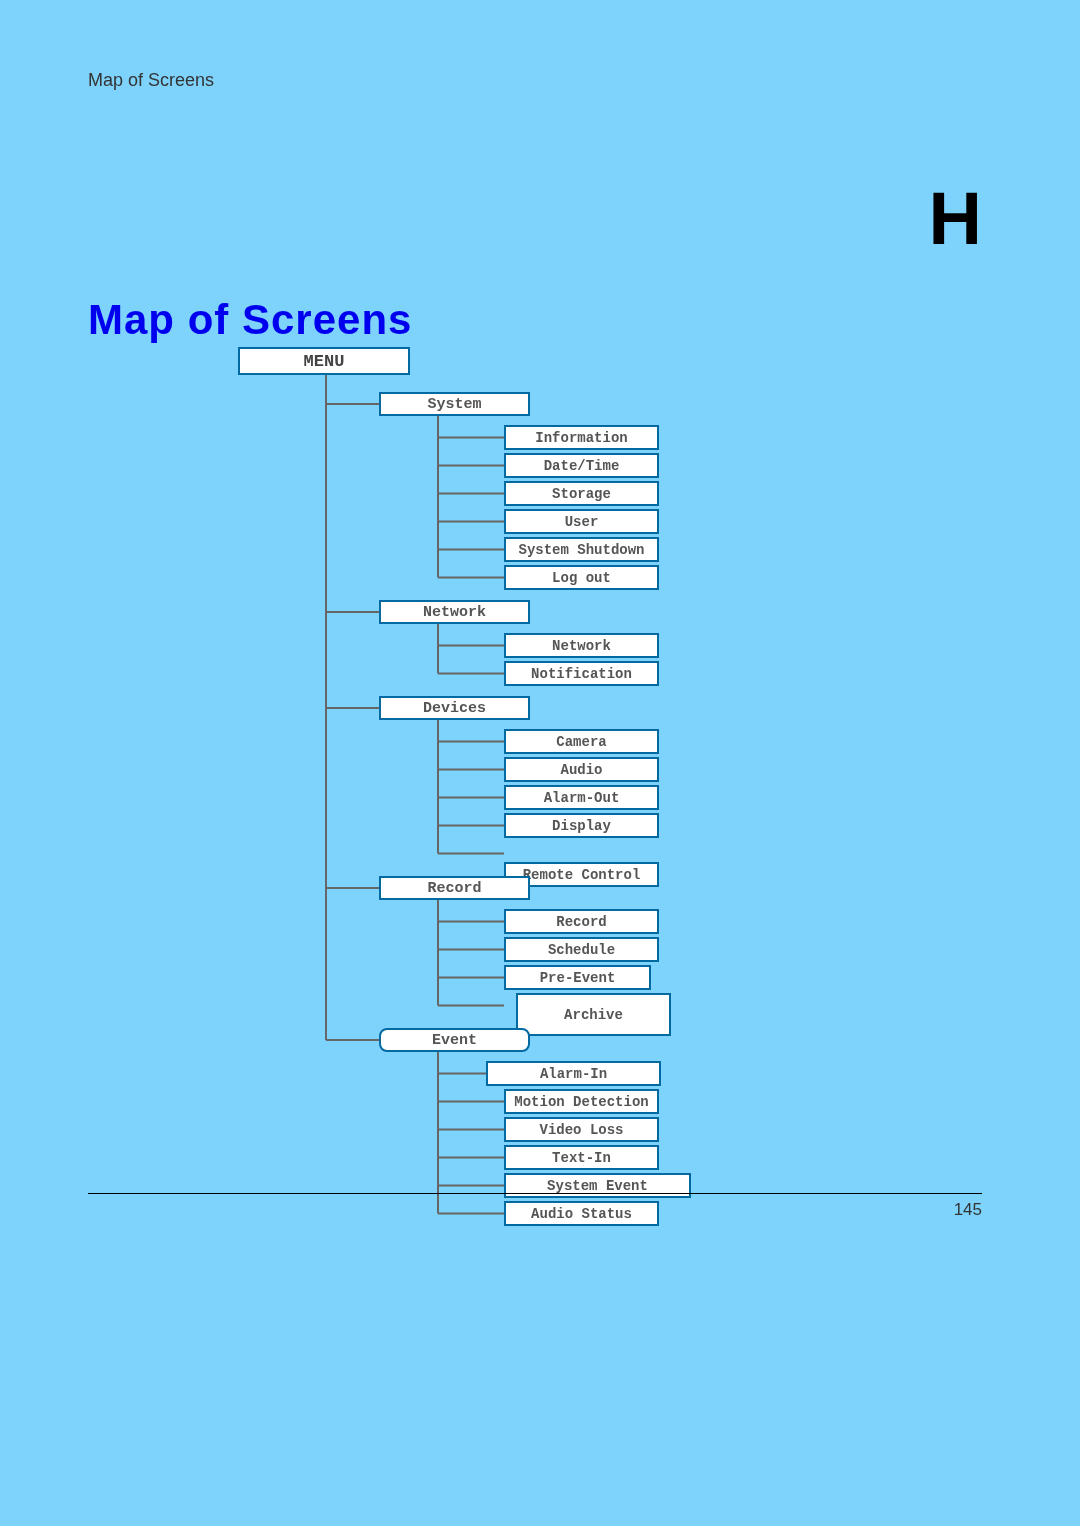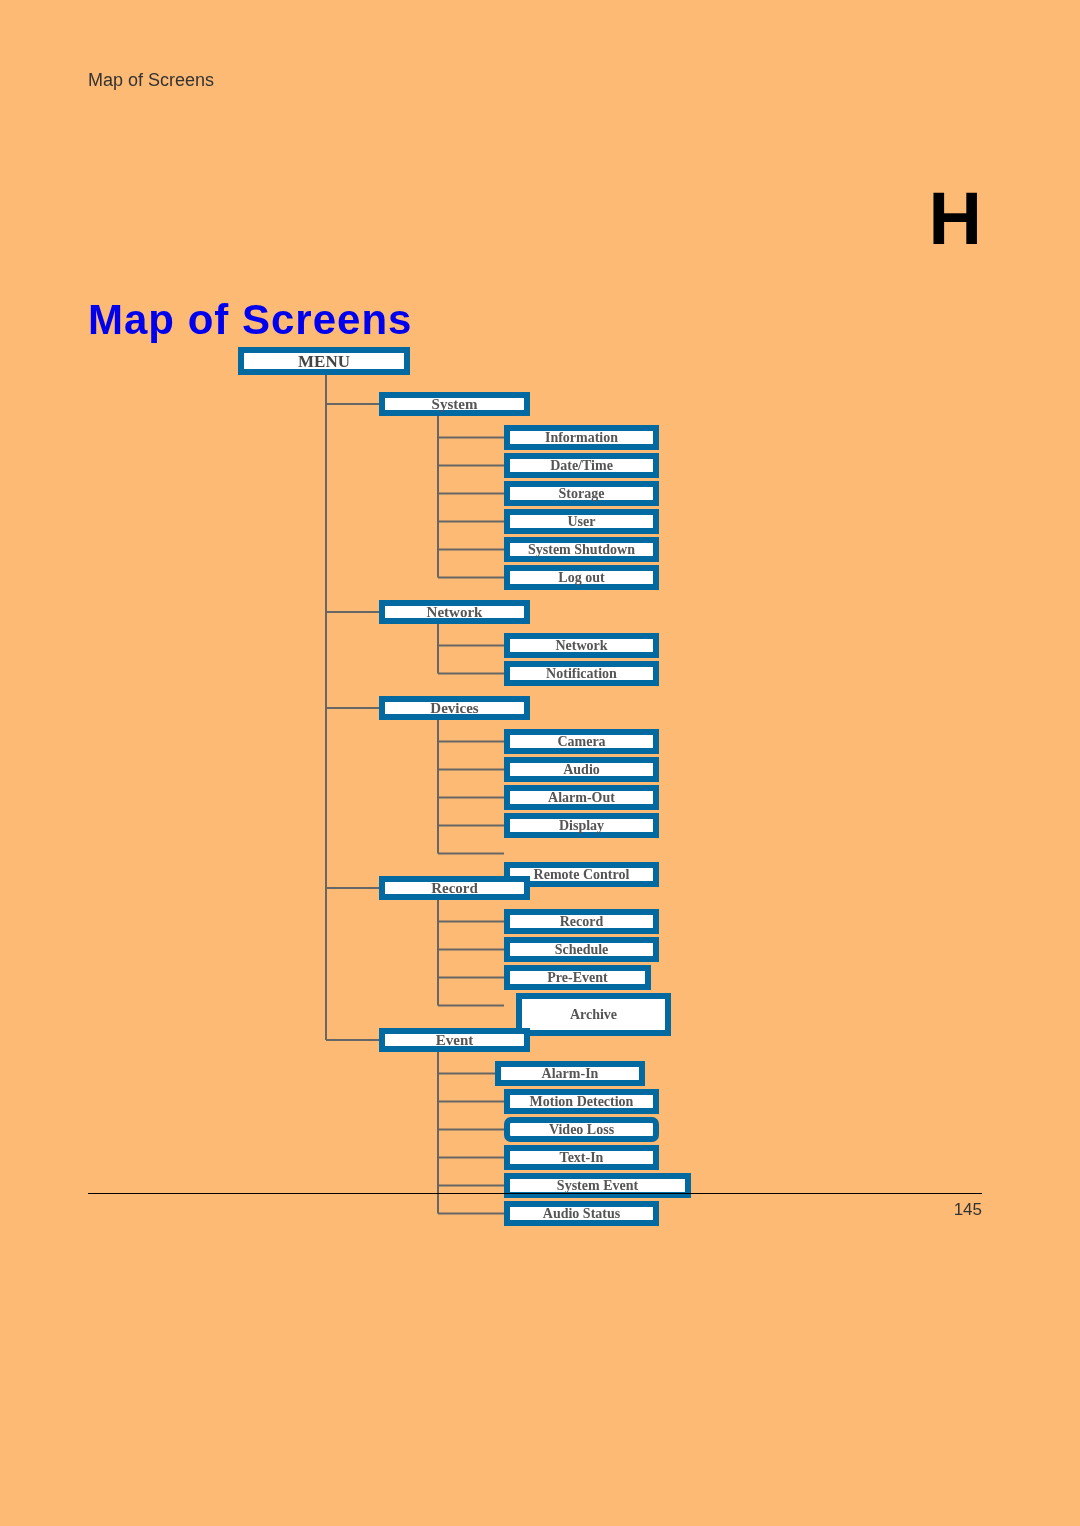--- a/index.html
+++ b/index.html
@@ -7,21 +7,21 @@
     padding: 0;
     background: #fff;
     font-family: Arial, Helvetica, sans-serif;
     color: #000;
   }
   .page {
     position: relative;
     width: 1080px;
     height: 1526px;
     box-sizing: border-box;
-    background: #fdba74;
+    background: #7dd3fc;
   }
   .header {
     position: absolute;
     left: 88px;
     top: 70px;
     font-size: 18px;
     color: #333;
     font-family: Arial, sans-serif;
   }
   .appendix-letter {
@@ -45,26 +45,26 @@
   .diagram {
     position: absolute;
     left: 238px;
     top: 347px;
     width: 430px;
     height: 845px;
   }
   .node {
     position: absolute;
     box-sizing: border-box;
-    border: 6px solid #0369a1;
+    border: 2px solid #0369a1;
     text-align: left;
     font-weight: bold;
     color: #555;
     background: #fff;
-    font-family: Liberation Serif, serif;
+    font-family: Liberation Mono, monospace;
     display: flex;
     align-items: center;
     justify-content: center;
     line-height: 1;
     font-size: 15px;
   }
   .node.menu {
     left: 0; top: 0; width: 172px; height: 28px;
     font-size: 17px;
     color: #444;
@@ -159,24 +159,24 @@
         <div class="node item" style="left: 266px; top: 382px; width: 155px; height: 25px;">Camera</div>
         <div class="node item" style="left: 266px; top: 410px; width: 155px; height: 25px;">Audio</div>
         <div class="node item" style="left: 266px; top: 438px; width: 155px; height: 25px;">Alarm-Out</div>
         <div class="node item" style="left: 266px; top: 466px; width: 155px; height: 25px;">Display</div>
         <div class="node item" style="left: 266px; top: 494px; width: 155px; height: 25px; margin-top: 21px;">Remote Control</div>
         <div class="node cat" style="left: 141px; top: 529px; width: 151px; height: 24px;">Record</div>
         <div class="node item" style="left: 266px; top: 562px; width: 155px; height: 25px;">Record</div>
         <div class="node item" style="left: 266px; top: 590px; width: 155px; height: 25px;">Schedule</div>
         <div class="node item" style="left: 266px; top: 618px; width: 147px; height: 25px;">Pre-Event</div>
         <div class="node item" style="left: 278px; top: 646px; width: 155px; height: 43px;">Archive</div>
-        <div class="node cat" style="left: 141px; top: 681px; width: 151px; height: 24px;">Event</div>
-        <div class="node item" style="left: 257px; top: 714px; width: 150px; height: 25px;">Alarm-In</div>
+        <div class="node cat" style="left: 141px; top: 681px; width: 151px; height: 24px; border-radius: 8px;">Event</div>
+        <div class="node item" style="left: 248px; top: 714px; width: 175px; height: 25px;">Alarm-In</div>
         <div class="node item" style="left: 266px; top: 742px; width: 155px; height: 25px;">Motion Detection</div>
-        <div class="node item" style="left: 266px; top: 770px; width: 155px; height: 25px; border-radius: 7px;">Video Loss</div>
+        <div class="node item" style="left: 266px; top: 770px; width: 155px; height: 25px;">Video Loss</div>
         <div class="node item" style="left: 266px; top: 798px; width: 155px; height: 25px;">Text-In</div>
         <div class="node item" style="left: 266px; top: 826px; width: 187px; height: 25px;">System Event</div>
         <div class="node item" style="left: 266px; top: 854px; width: 155px; height: 25px;">Audio Status</div>
       </div>
   </div>
 
   <div class="footer-line" style="top:1193px"></div>
   <div class="footer-right" style="top:1200px">145</div>
 
 </div>

